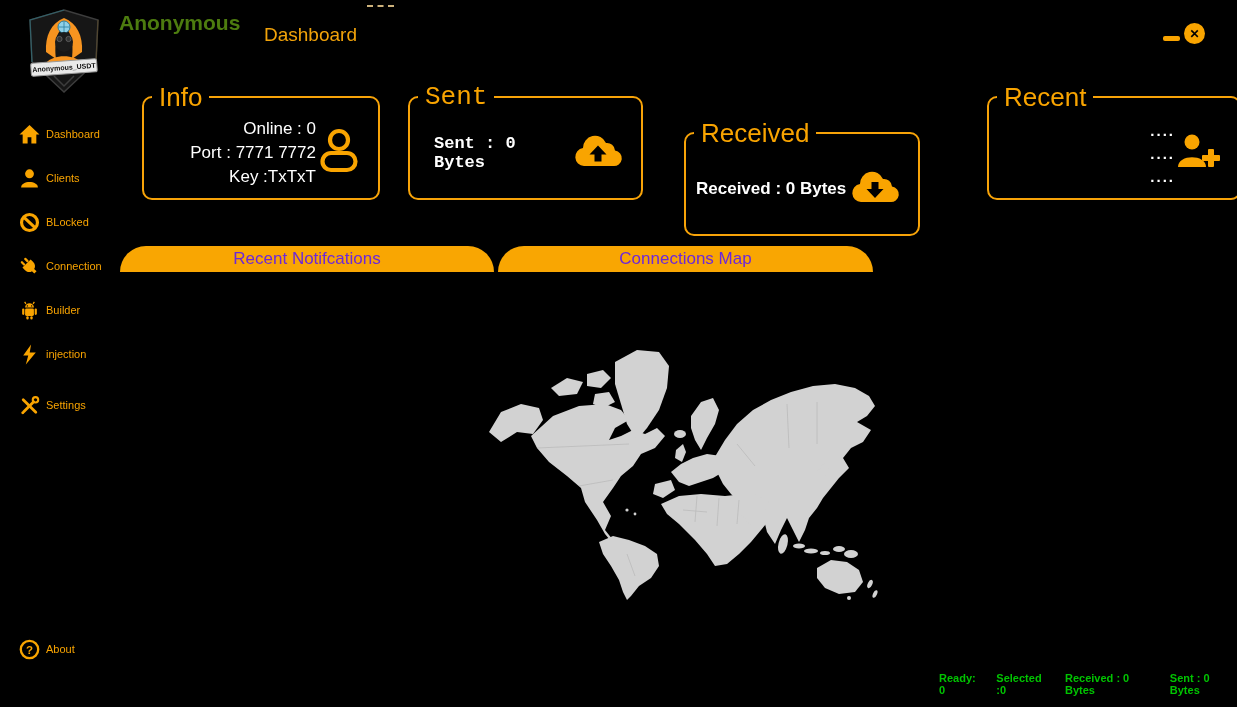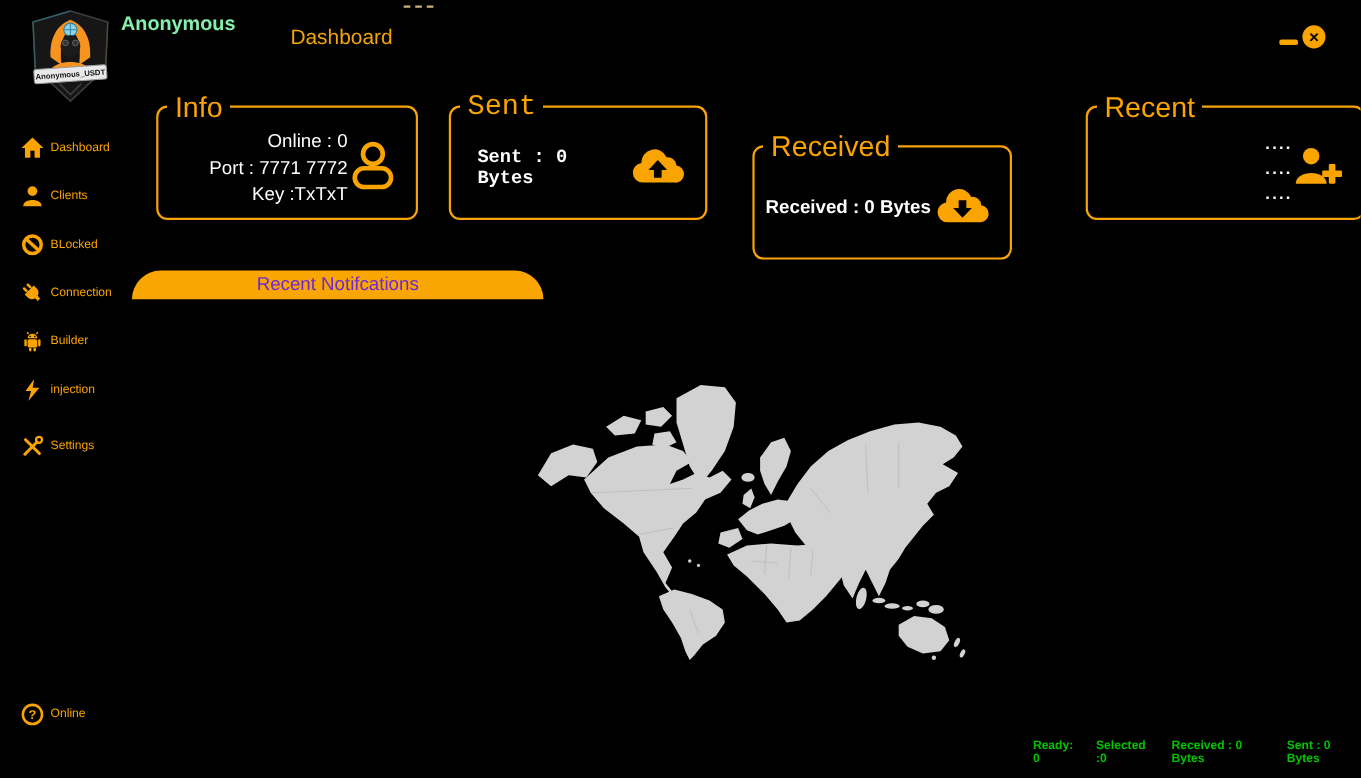--- a/index.html
+++ b/index.html
@@ -1,21 +1,21 @@
 <!DOCTYPE html>
 <html><head>
 <meta charset="utf-8">
 <style>
   html,body{margin:0;padding:0;background:#000;}
   #stage{position:relative;width:1237px;height:707px;background:#000;overflow:hidden;
          font-family:"Liberation Sans",sans-serif;}
   .abs{position:absolute;}
 
   
-  .app-title{left:110px;top:11px;font-size:18px;font-weight:bold;color:#86efac;}
+  .app-title{left:119px;top:11px;font-size:21px;font-weight:bold;color:#4d7c0f;}
   .top-tab{left:264px;top:24px;font-size:19px;color:#f2a30a;cursor:default;}
   .tab-indicator{left:367px;top:5px;width:27px;height:0;border-top:2px dashed #cdb27c;}
   .win-min{left:1163px;top:36px;width:17px;height:5px;background:#f9a400;border-radius:2px;}
   .win-close{left:1184px;top:23px;width:21px;height:21px;border-radius:50%;background:#f9a400;
              color:#000;font-size:12px;font-weight:bold;display:flex;align-items:center;justify-content:center;}
 
   
   .side-item{left:18px;height:24px;width:110px;display:flex;align-items:center;gap:6px;color:#f9a400;
              font-size:11px;cursor:default;}
   .side-item .ic{width:22px;height:22px;flex:0 0 22px;display:flex;align-items:center;justify-content:center;}
@@ -153,21 +153,21 @@
     <span>Settings</span>
   </div>
 
   <div class="abs side-item" style="top:637px;">
     <span class="ic">
       <svg width="21" height="21" viewBox="0 0 20 20">
         <circle cx="10" cy="10" r="8.3" fill="none" stroke="#f9a400" stroke-width="2.2"></circle>
         <text x="10" y="14" text-anchor="middle" font-size="11" font-weight="bold" fill="#f9a400" font-family="Liberation Sans, sans-serif">?</text>
       </svg>
     </span>
-    <span>Online</span>
+    <span>About</span>
   </div>
 
   <fieldset class="card" style="left:142px;width:234px;">
     <legend>Info</legend>
     <div class="card-row">
       <div class="card-center">
         <div>Online : 0</div>
         <div>Port : 7771 7772</div>
         <div>Key :TxTxT</div>
       </div>
@@ -219,20 +219,21 @@
           <circle cx="17" cy="10" r="7.5" fill="#f9a400"></circle>
           <path fill="#f9a400" d="M3,35 C3,22 31,22 31,35 Z"></path>
           <rect x="33" y="17" width="6" height="18" rx="1" fill="#f9a400"></rect>
           <rect x="27" y="23" width="18" height="6" rx="1" fill="#f9a400"></rect>
         </svg>
       </span>
     </div>
   </fieldset>
 
   <div class="abs big-tab" style="left:120px;width:374px;">Recent Notifcations</div>
+  <div class="abs big-tab" style="left:498px;width:375px;">Connections Map</div>
 
   <div class="abs" id="map-wrap">
     <svg width="392" height="256" viewBox="0 0 392 256">
       <g fill="#d2d2d2" stroke="none">
 
         <path d="M2,88 L14,68 L34,60 L52,64 L56,76 L46,90 L30,88 L14,98 Z"></path>
 
         <path d="M44,92 L66,72 L92,62 L118,60 L134,66 L142,76 L128,84 L122,96 L134,92 L146,86 L158,90 L170,84 L178,92 L168,104 L154,110 L146,122 L134,132 L126,144 L116,158 L124,172 L118,186 L126,196 L134,198 L128,202 L118,190 L110,176 L98,158 L94,144 L80,132 L62,118 L50,104 Z"></path>
 
         <path d="M64,44 L80,34 L96,38 L90,50 L72,52 Z"></path>

